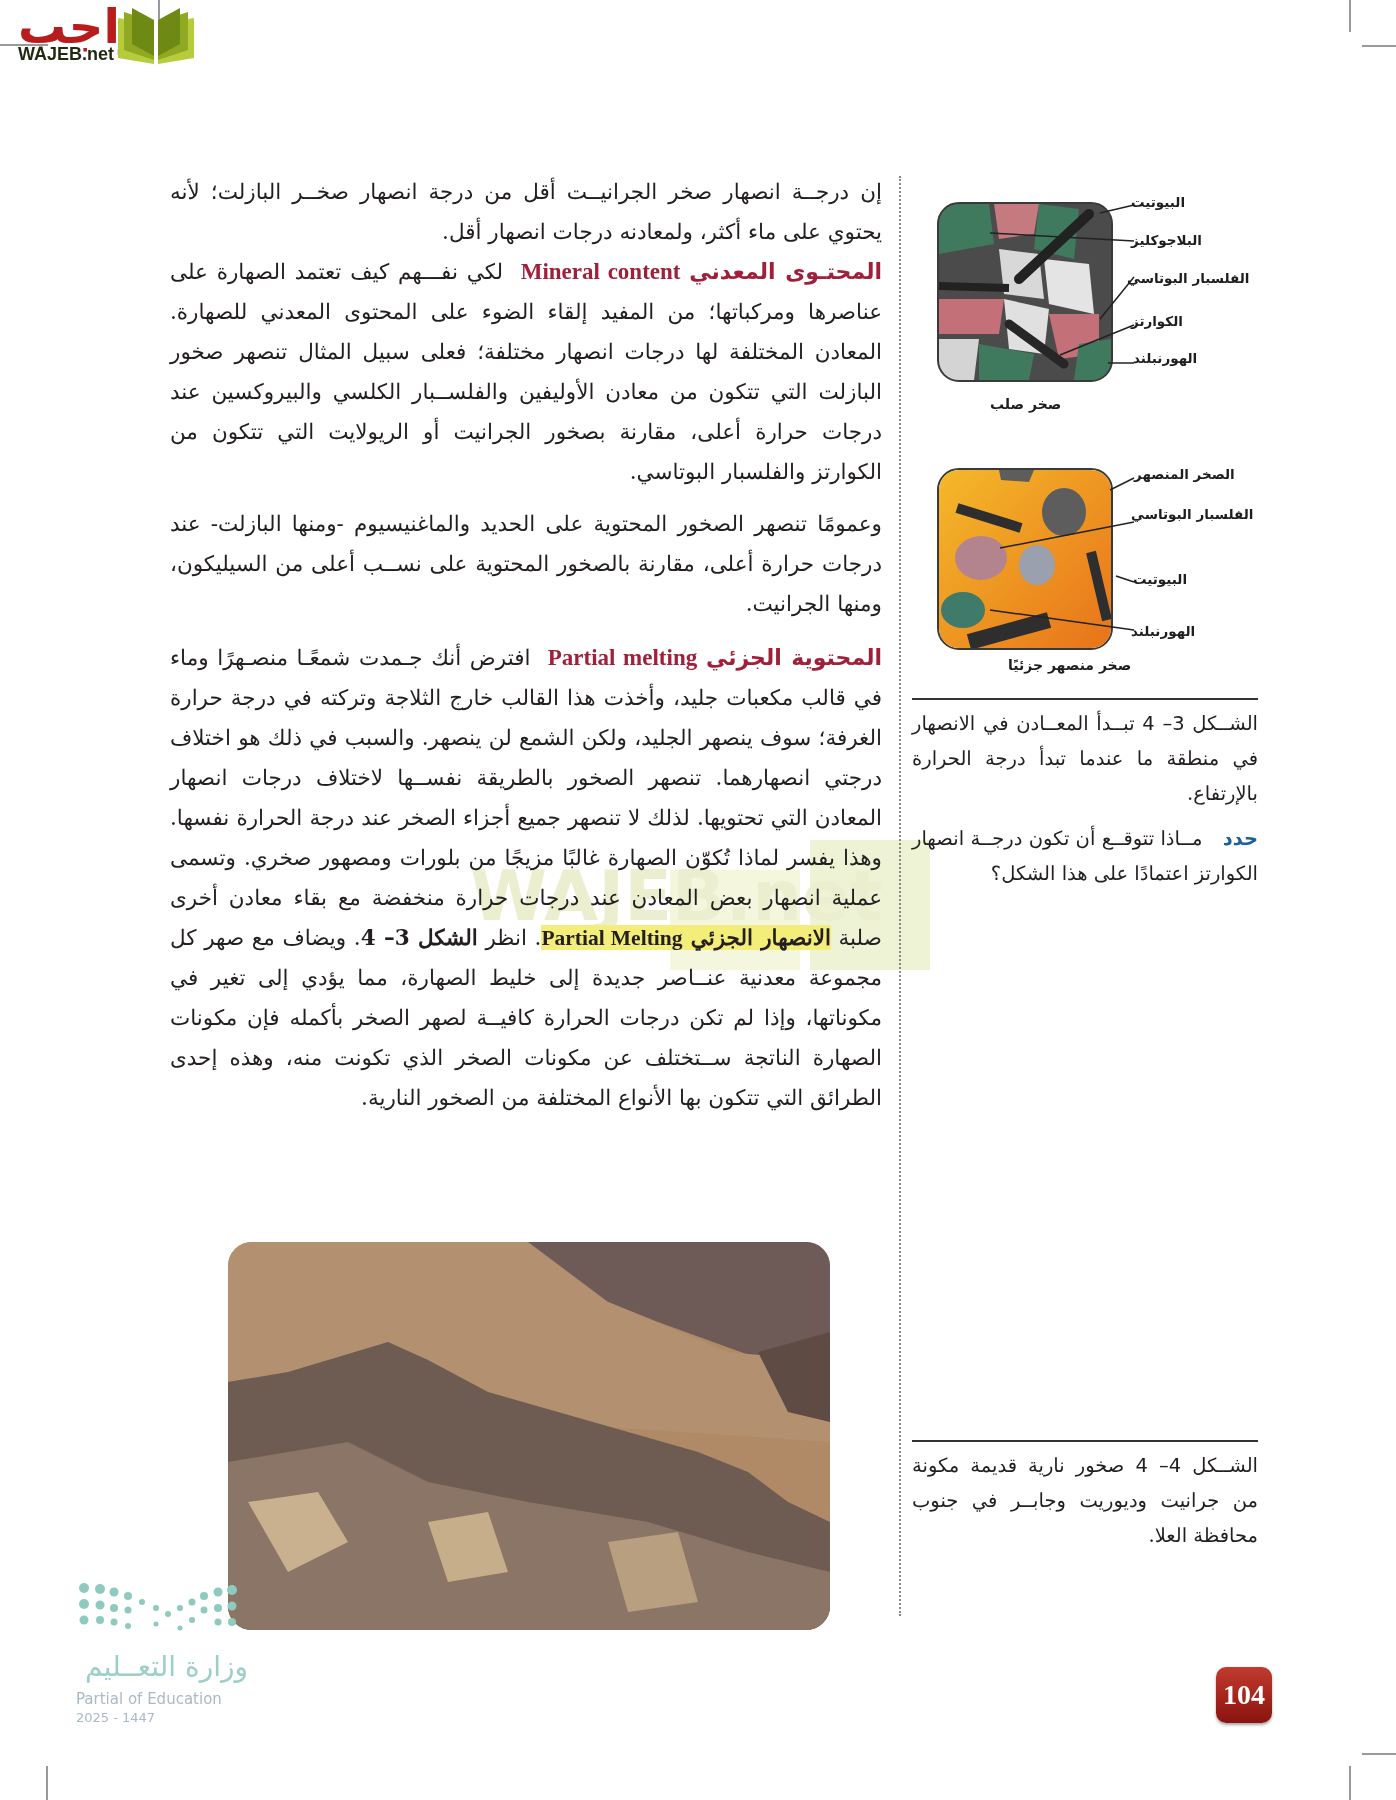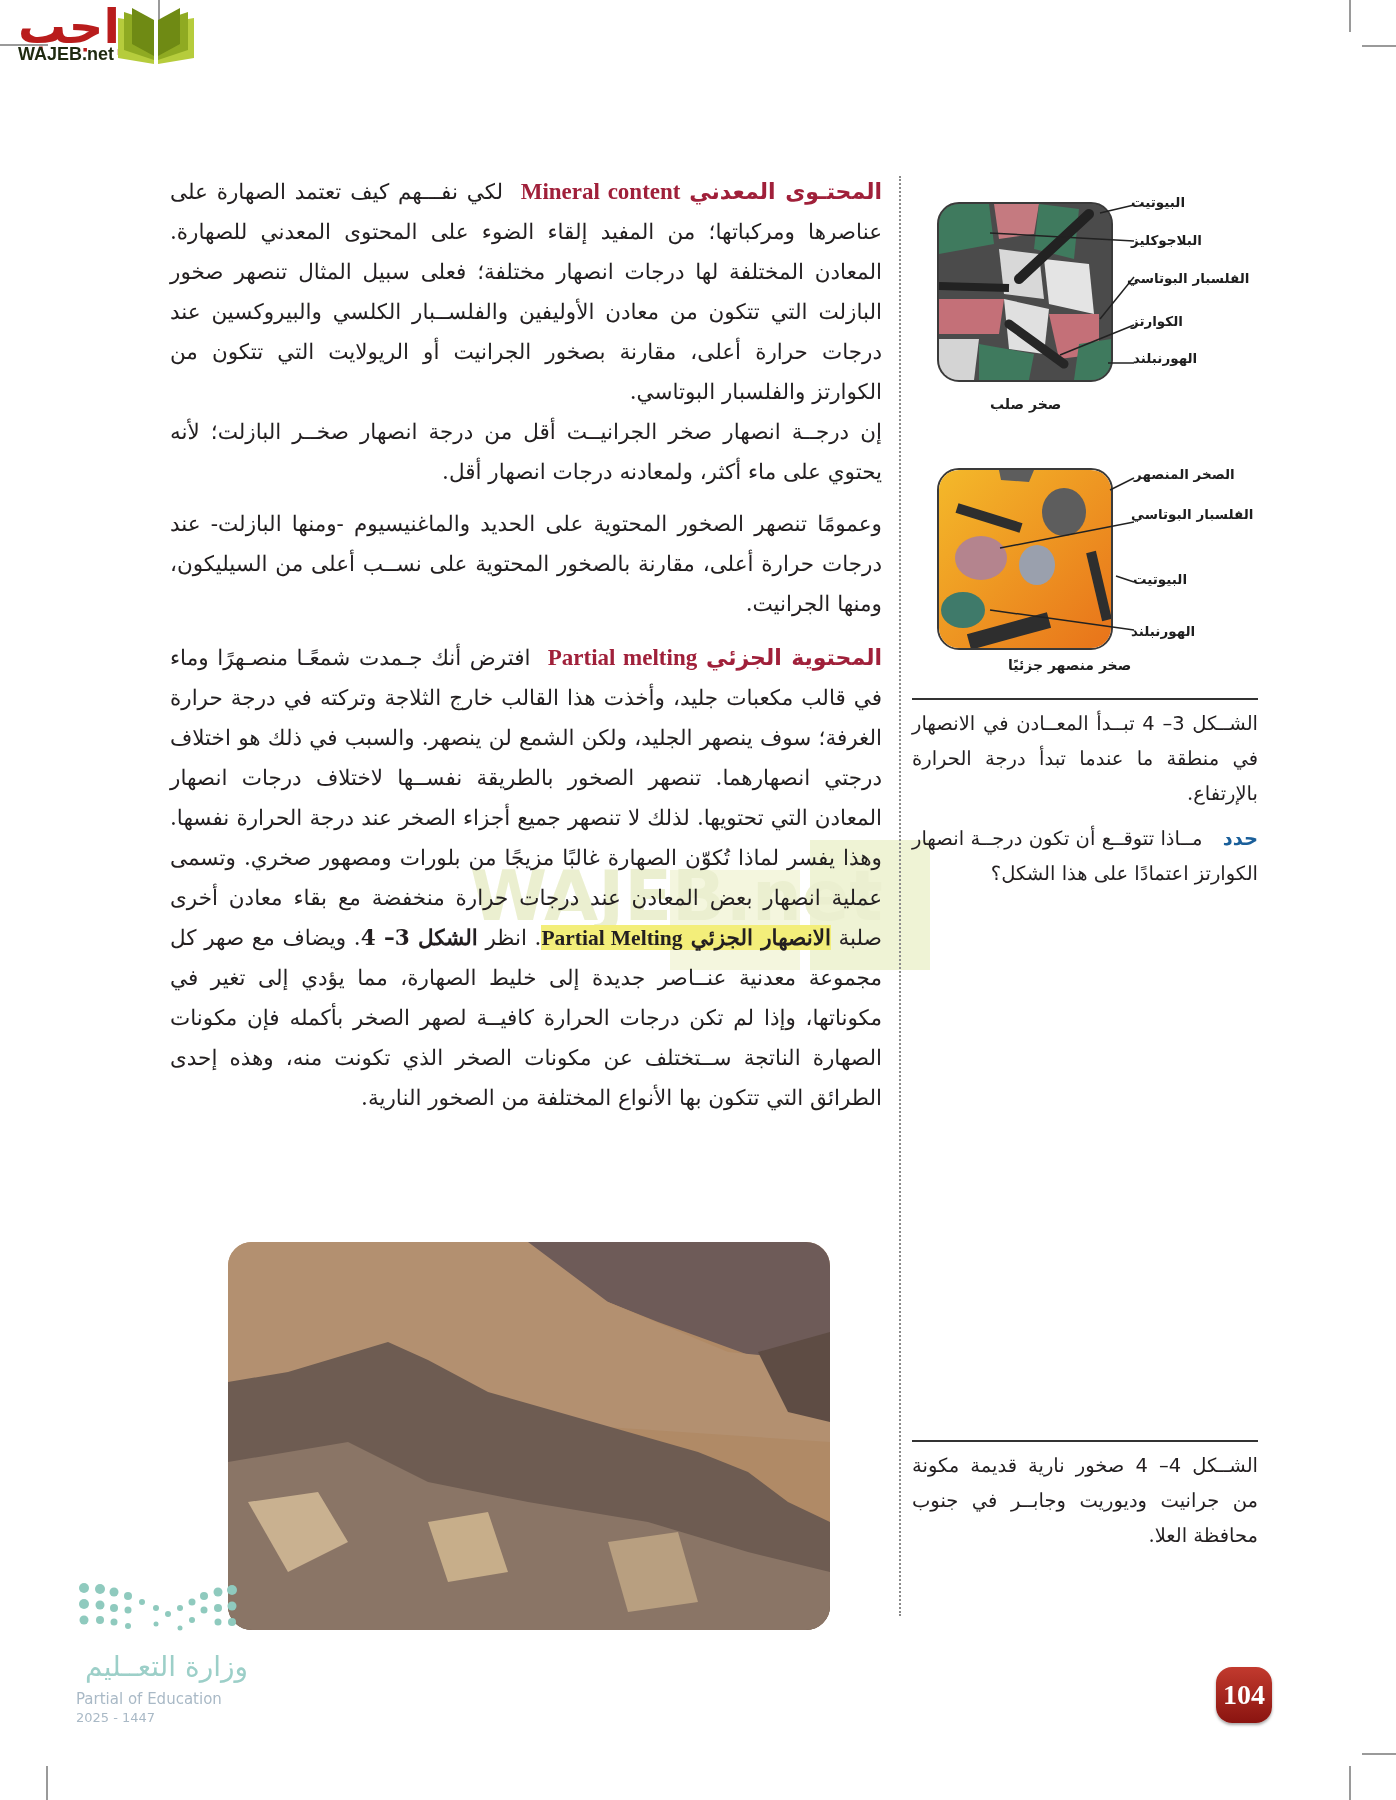--- a/index.html
+++ b/index.html
@@ -52,21 +52,21 @@
   .photo { left:228px; top:1242px; width:602px; height:388px; border-radius:24px; overflow:hidden; }
 
   
   .moe { left:76px; top:1580px; width:180px; height:150px; }
   .moe-ar { position:absolute; left:0; top:70px; font-family:"DejaVu Sans", sans-serif; font-size:28px;
             color:#9ccfc8; direction:rtl; width:172px; text-align:right; }
   .moe-en { position:absolute; left:0; top:110px; font-family:"DejaVu Sans", sans-serif; font-size:15px; color:#a9b9c6; }
   .moe-yr { position:absolute; left:0; top:130px; font-family:"DejaVu Sans", sans-serif; font-size:13px; color:#a9b9c6; }
 
   
-  .pnum { left:1216px; top:1667px; width:56px; height:56px; border-radius:16px;
+  .pnum { left:1216px; top:1667px; width:56px; height:56px; border-radius:10px;
           background:linear-gradient(#c23a2e, #8a1410); color:#fff; font-family:"Liberation Serif", serif;
           font-weight:bold; font-size:28px; text-align:center; line-height:56px; box-shadow:0 2px 3px rgba(0,0,0,.35); }
 
   
   .wm { left:430px; top:830px; width:520px; height:150px; opacity:.28; pointer-events:none; }
 </style>
 </head>
 <body>
 
 <div class="crop-v" style="left:158px; top:0; height:28px;"></div>
@@ -90,26 +90,26 @@
   </svg>
 </div>
 
 <svg class="abs wm" viewBox="0 0 520 150">
   <rect x="380" y="10" width="120" height="130" fill="#c8d66a"></rect>
   <rect x="240" y="40" width="130" height="100" fill="#d8e08a"></rect>
   <text x="40" y="90" font-size="70" font-family="DejaVu Sans, sans-serif" font-weight="bold" fill="#b9c958">WAJEB.net</text>
 </svg>
 
 <div class="abs main">
+  <p>إن درجــة انصهار صخر الجرانيــت أقل من درجة انصهار صخــر البازلت؛ لأنه يحتوي على ماء أكثر، ولمعادنه درجات انصهار أقل.</p>
   <p>
     <span class="hd">المحتـوى المعدني</span>
     <span class="hd-en">Mineral content</span>
     &nbsp;<span>لكي نفـــهم كيف تعتمد الصهارة على عناصرها ومركباتها؛ من المفيد إلقاء الضوء على المحتوى المعدني للصهارة. المعادن المختلفة لها درجات انصهار مختلفة؛ فعلى سبيل المثال تنصهر صخور البازلت التي تتكون من معادن الأوليفين والفلســبار الكلسي والبيروكسين عند درجات حرارة أعلى، مقارنة بصخور الجرانيت أو الريولايت التي تتكون من الكوارتز والفلسبار البوتاسي.</span>
   </p>
-  <p>إن درجــة انصهار صخر الجرانيــت أقل من درجة انصهار صخــر البازلت؛ لأنه يحتوي على ماء أكثر، ولمعادنه درجات انصهار أقل.</p>
   <div class="gap"></div>
   <p>وعمومًا تنصهر الصخور المحتوية على الحديد والماغنيسيوم -ومنها البازلت- عند درجات حرارة أعلى، مقارنة بالصخور المحتوية على نســب أعلى من السيليكون، ومنها الجرانيت.</p>
   <div class="gap" style="height:14px"></div>
   <p>
     <span class="hd">المحتوية الجزئي</span>
     <span class="hd-en">Partial melting</span>
     &nbsp;<span>افترض أنك جـمدت شمعًـا منصـهرًا وماء في قالب مكعبات جليد، وأخذت هذا القالب خارج الثلاجة وتركته في درجة حرارة الغرفة؛ سوف ينصهر الجليد، ولكن الشمع لن ينصهر. والسبب في ذلك هو اختلاف درجتي انصهارهما. تنصهر الصخور بالطريقة نفســها لاختلاف درجات انصهار المعادن التي تحتويها. لذلك لا تنصهر جميع أجزاء الصخر عند درجة الحرارة نفسها. وهذا يفسر لماذا تُكوّن الصهارة غالبًا مزيجًا من بلورات ومصهور صخري. وتسمى عملية انصهار بعض المعادن عند درجات حرارة منخفضة مع بقاء معادن أخرى صلبة</span>
     <span class="hl"><span>الانصهار الجزئي</span> <span class="hl-en">Partial Melting</span></span><span>. انظر</span>
     <span class="bold">الشكل 3– 4</span><span>. ويضاف مع صهر كل مجموعة معدنية عنــاصر جديدة إلى خليط الصهارة، مما يؤدي إلى تغير في مكوناتها، وإذا لم تكن درجات الحرارة كافيــة لصهر الصخر بأكمله فإن مكونات الصهارة الناتجة ســتختلف عن مكونات الصخر الذي تكونت منه، وهذه إحدى الطرائق التي تتكون بها الأنواع المختلفة من الصخور النارية.</span>
   </p>

